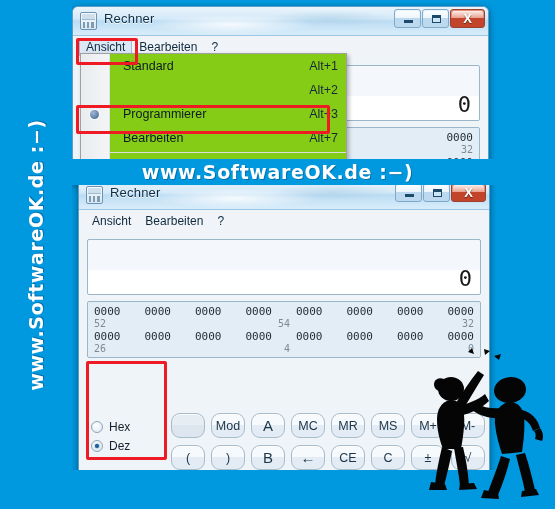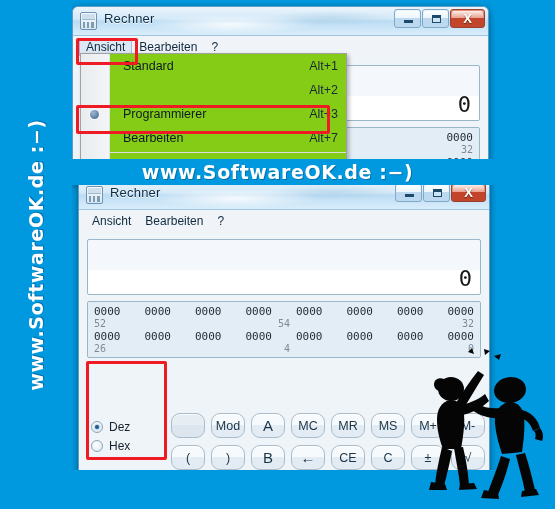--- a/index.html
+++ b/index.html
@@ -335,27 +335,27 @@
           <span class="sp"></span>
           <span>4</span>
           <span class="sp"></span>
           <span>0</span>
         </div>
       </div>
 
       <div style="position:absolute;left:0;right:0;top:178px;bottom:0;">
 
         <div class="radiobox">
+          <div class="radio">
+            <span class="rdot"></span>
+            <span>Hex</span>
+          </div>
           <div class="radio on">
             <span class="rdot"></span>
             <span>Dez</span>
-          </div>
-          <div class="radio">
-            <span class="rdot"></span>
-            <span>Hex</span>
           </div>
 
         </div>
 
         <div class="keys">
           <div class="krow">
             <div class="key blank"></div>
             <div class="key">Mod</div>
             <div class="key big">A</div>
             <div class="key">MC</div>

